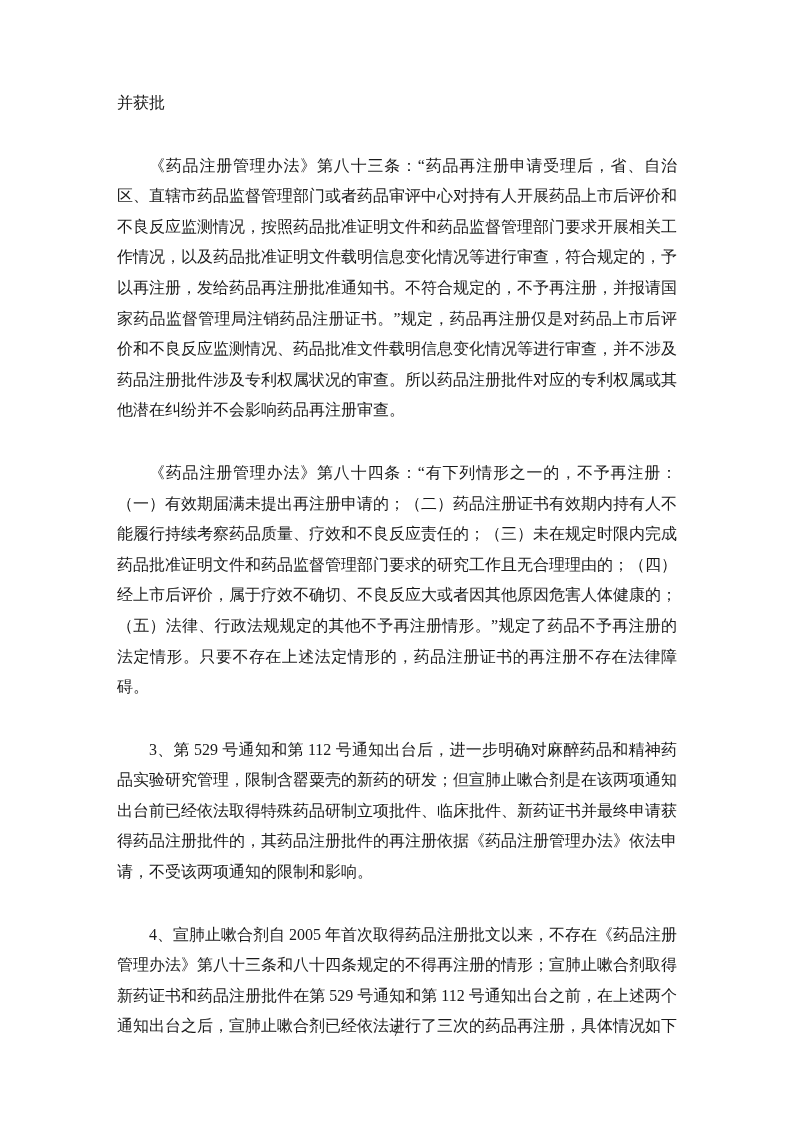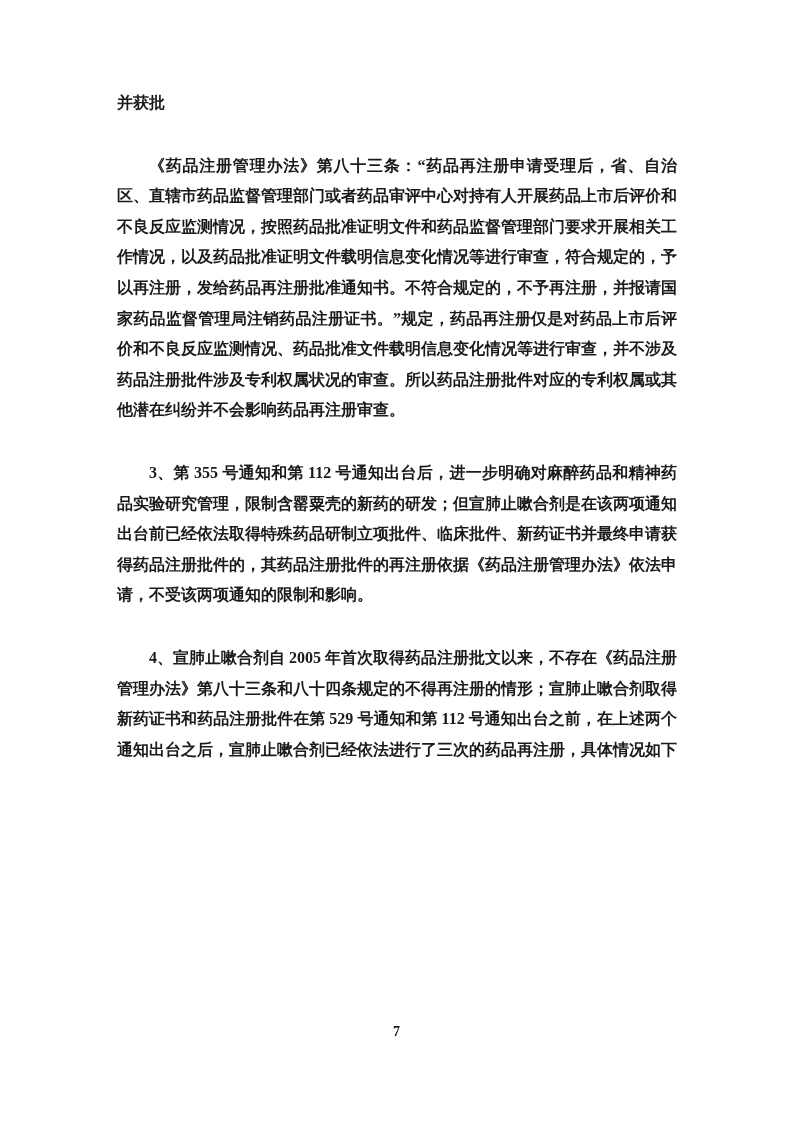--- a/index.html
+++ b/index.html
@@ -11,21 +11,20 @@
     width: 793px;
     height: 1122px;
     font-family: "Liberation Serif", "DejaVu Serif", serif;
   }
   .page {
     position: relative;
     width: 793px;
     height: 1122px;
     background: #ffffff;
     overflow: hidden;
-    font-weight: bold;
   }
   .content {
     position: absolute;
     left: 117px;
     top: 88px;
     width: 560px;
   }
   p.para {
     margin: 0 0 14px 0;
     font-size: 16px;
@@ -49,17 +48,18 @@
     color: #1a1a1a;
   }
 </style>
 </head>
 <body>
 
 <div class="page">
   <div class="content">
     <p class="para">并获批</p>
     <p class="para indent">《药品注册管理办法》第八十三条：“药品再注册申请受理后，省、自治区、直辖市药品监督管理部门或者药品审评中心对持有人开展药品上市后评价和不良反应监测情况，按照药品批准证明文件和药品监督管理部门要求开展相关工作情况，以及药品批准证明文件载明信息变化情况等进行审查，符合规定的，予以再注册，发给药品再注册批准通知书。不符合规定的，不予再注册，并报请国家药品监督管理局注销药品注册证书。”规定，药品再注册仅是对药品上市后评价和不良反应监测情况、药品批准文件载明信息变化情况等进行审查，并不涉及药品注册批件涉及专利权属状况的审查。所以药品注册批件对应的专利权属或其他潜在纠纷并不会影响药品再注册审查。</p>
-    <p class="para indent">3、第 355 号通知和第 112 号通知出台后，进一步明确对麻醉药品和精神药品实验研究管理，限制含罂粟壳的新药的研发；但宣肺止嗽合剂是在该两项通知出台前已经依法取得特殊药品研制立项批件、临床批件、新药证书并最终申请获得药品注册批件的，其药品注册批件的再注册依据《药品注册管理办法》依法申请，不受该两项通知的限制和影响。</p>
+    <p class="para indent">《药品注册管理办法》第八十四条：“有下列情形之一的，不予再注册：（一）有效期届满未提出再注册申请的；（二）药品注册证书有效期内持有人不能履行持续考察药品质量、疗效和不良反应责任的；（三）未在规定时限内完成药品批准证明文件和药品监督管理部门要求的研究工作且无合理理由的；（四）经上市后评价，属于疗效不确切、不良反应大或者因其他原因危害人体健康的；（五）法律、行政法规规定的其他不予再注册情形。”规定了药品不予再注册的法定情形。只要不存在上述法定情形的，药品注册证书的再注册不存在法律障碍。</p>
+    <p class="para indent">3、第 529 号通知和第 112 号通知出台后，进一步明确对麻醉药品和精神药品实验研究管理，限制含罂粟壳的新药的研发；但宣肺止嗽合剂是在该两项通知出台前已经依法取得特殊药品研制立项批件、临床批件、新药证书并最终申请获得药品注册批件的，其药品注册批件的再注册依据《药品注册管理办法》依法申请，不受该两项通知的限制和影响。</p>
     <p class="para indent">4、宣肺止嗽合剂自 2005 年首次取得药品注册批文以来，不存在《药品注册管理办法》第八十三条和八十四条规定的不得再注册的情形；宣肺止嗽合剂取得新药证书和药品注册批件在第 529 号通知和第 112 号通知出台之前，在上述两个通知出台之后，宣肺止嗽合剂已经依法进行了三次的药品再注册，具体情况如下</p>
   </div>
   <div class="page-number">7</div>
 </div>
 
 </body></html>

